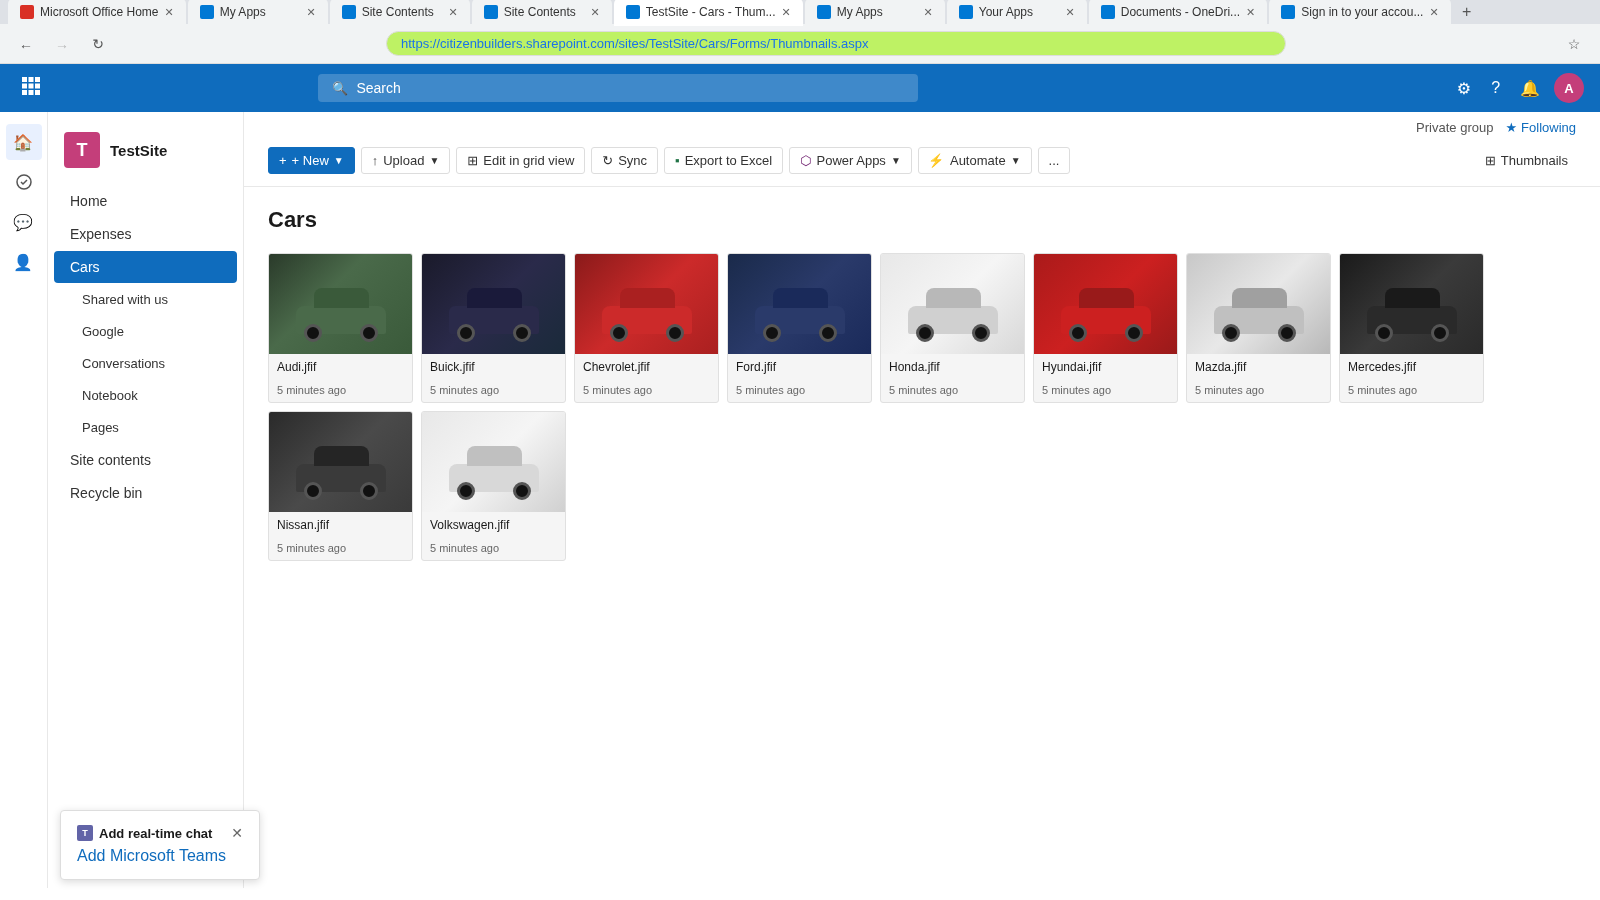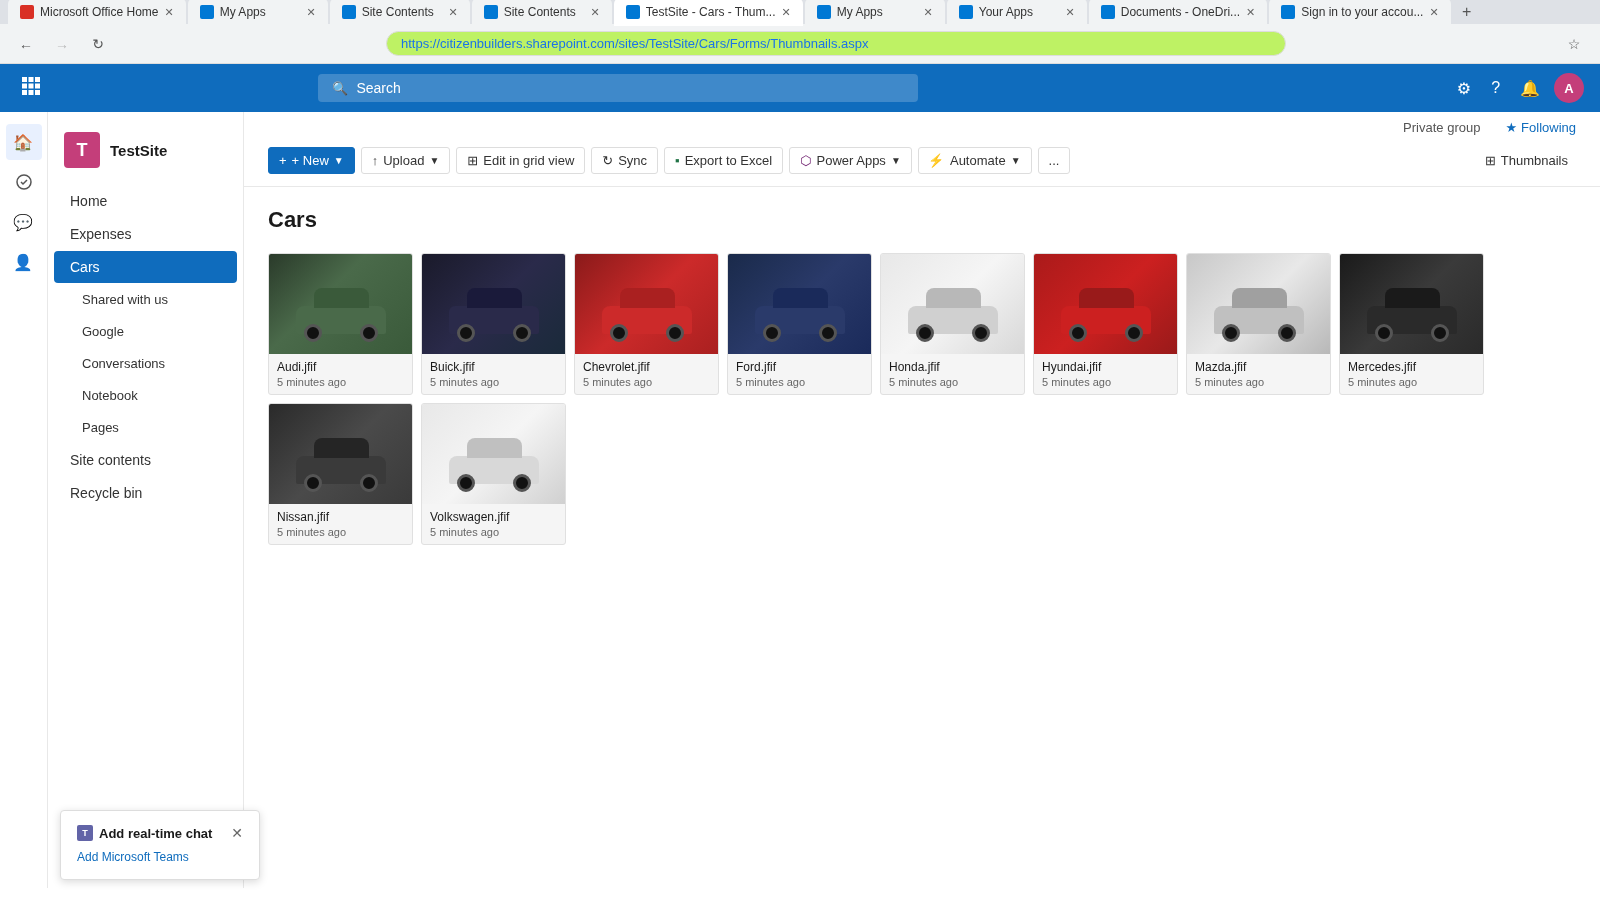--- a/index.html
+++ b/index.html
@@ -56,52 +56,52 @@
 
     .content-body { padding: 20px 24px; }
     .page-title { font-size: 22px; font-weight: 600; color: #1a1a1a; margin-bottom: 20px; }
 
     
     .thumbnails-grid { display: flex; flex-wrap: wrap; gap: 8px; }
     .thumb-item { width: 145px; background: #f5f5f5; border: 1px solid #e0e0e0; border-radius: 3px; overflow: hidden; cursor: pointer; }
     .thumb-img { width: 100%; height: 100px; background: #d0d0d0; display: flex; align-items: center; justify-content: center; overflow: hidden; position: relative; }
     .thumb-info { padding: 6px 8px; }
     .thumb-name { font-size: 12px; color: #1a1a1a; font-weight: 500; overflow: hidden; text-overflow: ellipsis; white-space: nowrap; }
-    .thumb-time { font-size: 11px; color: #666; margin-top: 2px; }
+    .thumb-time { font-size: 11px; color: #666; margin-top: 10px; }
 
     
     .car-audi { background: linear-gradient(135deg, #2a3a2a 0%, #4a6a4a 40%, #3a5a3a 100%); }
     .car-buick { background: linear-gradient(135deg, #1a1a2a 0%, #2a2a4a 50%, #1a2a3a 100%); }
     .car-chevrolet { background: linear-gradient(135deg, #8a1a1a 0%, #cc2a2a 50%, #aa2020 100%); }
     .car-ford { background: linear-gradient(135deg, #1a2a4a 0%, #2a3a6a 50%, #1a2a5a 100%); }
     .car-honda { background: linear-gradient(135deg, #e8e8e8 0%, #f5f5f5 50%, #d8d8d8 100%); }
     .car-hyundai { background: linear-gradient(135deg, #aa1a1a 0%, #cc2020 50%, #991a1a 100%); }
     .car-mazda { background: linear-gradient(135deg, #c8c8c8 0%, #e8e8e8 50%, #b8b8b8 100%); }
     .car-mercedes { background: linear-gradient(135deg, #1a1a1a 0%, #3a3a3a 50%, #2a2a2a 100%); }
     .car-nissan { background: linear-gradient(135deg, #2a2a2a 0%, #4a4a4a 50%, #3a3a3a 100%); }
     .car-volkswagen { background: linear-gradient(135deg, #e8e8e8 0%, #f5f5f5 50%, #d0d0d0 100%); }
 
     .car-shape { position: absolute; bottom: 20px; left: 50%; transform: translateX(-50%); }
     .car-body { width: 90px; height: 28px; border-radius: 8px 8px 2px 2px; position: relative; }
     .car-roof { width: 55px; height: 20px; border-radius: 8px 8px 0 0; position: absolute; top: -18px; left: 18px; }
     .car-wheel-l { width: 18px; height: 18px; border-radius: 50%; background: #111; border: 3px solid #444; position: absolute; bottom: -8px; left: 8px; }
     .car-wheel-r { width: 18px; height: 18px; border-radius: 50%; background: #111; border: 3px solid #444; position: absolute; bottom: -8px; right: 8px; }
 
     
-    .top-right-info { display: flex; align-items: center; gap: 25px; font-size: 13px; color: #555; padding: 8px 24px 0; justify-content: flex-end; }
+    .top-right-info { display: flex; align-items: center; gap: 12px; font-size: 13px; color: #555; padding: 8px 24px 0; justify-content: flex-end; }
     .following-btn { color: #0f6cbd; cursor: pointer; display: flex; align-items: center; gap: 4px; }
 
     
     .chat-popup { position: fixed; bottom: 20px; left: 60px; background: #fff; border: 1px solid #ddd; border-radius: 4px; padding: 14px 16px; width: 200px; box-shadow: 0 2px 8px rgba(0,0,0,0.15); }
     .chat-popup-header { display: flex; align-items: flex-start; justify-content: space-between; margin-bottom: 6px; }
     .chat-popup-title { font-size: 13px; font-weight: 600; color: #1a1a1a; display: flex; align-items: center; gap: 6px; }
     .chat-teams-icon { width: 16px; height: 16px; background: #6264a7; border-radius: 2px; display: flex; align-items: center; justify-content: center; font-size: 9px; color: #fff; font-weight: bold; }
     .chat-close { font-size: 14px; color: #666; cursor: pointer; }
     .chat-popup-body { font-size: 12px; color: #444; line-height: 1.4; margin-bottom: 8px; }
-    .chat-popup-link { font-size: 12px; color: #0f6cbd; cursor: pointer; text-decoration: none; }
+    .chat-popup-link { font-size: 16px; color: #0f6cbd; cursor: pointer; text-decoration: none; }
   </style>
 </head>
 <body>
 
 <div class="browser-chrome">
   <div class="tabs-row">
     <div class="tab">
       <div class="tab-favicon" style="background:#d93025;"></div>
       <span class="tab-label">Microsoft Office Home</span>
       <span class="tab-close">✕</span>

